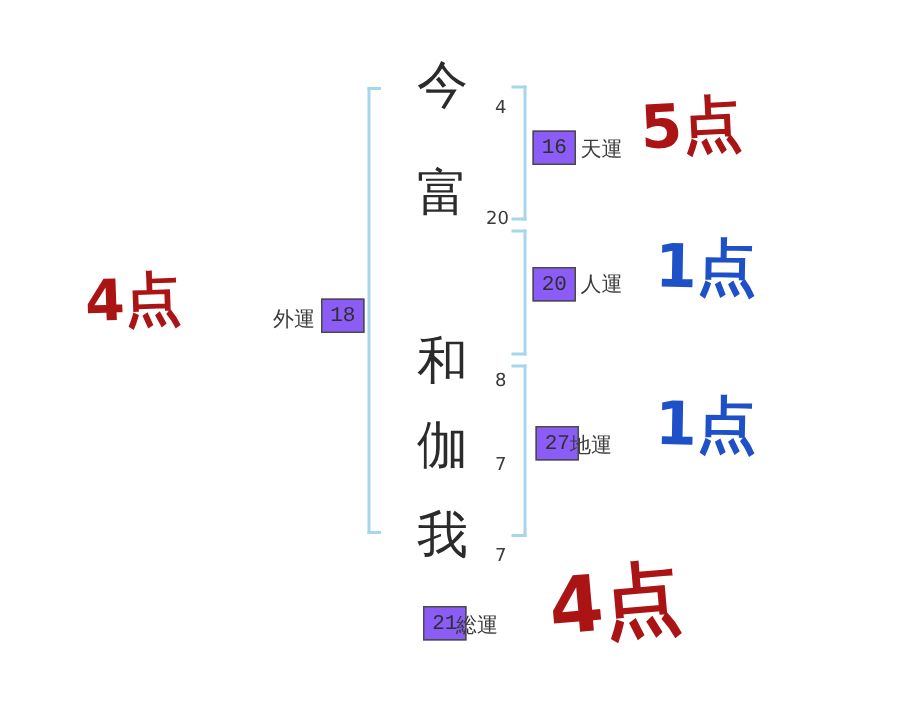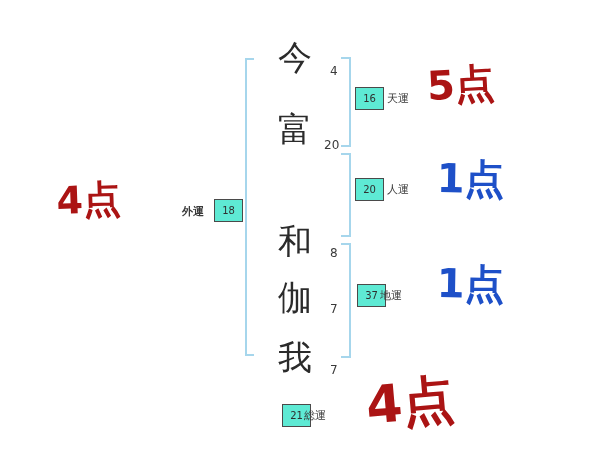--- a/index.html
+++ b/index.html
@@ -22,31 +22,32 @@
     position: absolute;
     font-size: 12px;
     line-height: 1;
     color: #3a3a3a;
   }
   .numbox {
     position: absolute;
     width: 27px;
     height: 21px;
     border: 1.5px solid #4a4a4a;
-    background: #5eead4;
+    background: #8b5cf6;
     color: #2f2f2f;
-    font-size: 10px;
+    font-size: 14px;
     display: flex;
     align-items: center;
     justify-content: center;
     box-sizing: content-box;
+    font-family: Liberation Mono, monospace;
   }
   .boxlabel {
     position: absolute;
-    font-size: 11px;
+    font-size: 14px;
     line-height: 1;
     color: #3a3a3a;
     white-space: nowrap;
   }
   .bracket {
     position: absolute;
     background: #a6d6ec;
   }
   .score {
     position: absolute;
@@ -90,24 +91,24 @@
   <div class="bracket" style="left:349px; top:243px; width:2px; height:115px;"></div>
   <div class="bracket" style="left:341px; top:243px; width:10px; height:2px;"></div>
   <div class="bracket" style="left:341px; top:356px; width:10px; height:2px;"></div>
 
   <div class="numbox" style="left:355px; top:87px;">16</div>
   <div class="boxlabel" style="left:387px; top:93px;">天運</div>
 
   <div class="numbox" style="left:355px; top:178px;">20</div>
   <div class="boxlabel" style="left:387px; top:184px;font-family:Liberation Serif, serif;">人運</div>
 
-  <div class="numbox" style="left:357px; top:284px;">37</div>
+  <div class="numbox" style="left:357px; top:284px;">27</div>
   <div class="boxlabel" style="left:380px; top:290px;">地運</div>
 
-  <div class="boxlabel" style="left:182px; top:206px;font-weight:bold;">外運</div>
+  <div class="boxlabel" style="left:182px; top:206px;">外運</div>
   <div class="numbox" style="left:214px; top:199px;text-align:center;">18</div>
 
   <div class="numbox" style="left:282px; top:404px;">21</div>
   <div class="boxlabel" style="left:304px; top:410px;">総運</div>
 
   <div class="score score-red" style="left:426px; top:66px;  font-size:40px; transform:rotate(-3deg);">5点</div>
   <div class="score score-blue" style="left:437px; top:158px; font-size:40px; transform:rotate(1deg);">1点</div>
   <div class="score score-blue" style="left:437px; top:263px; font-size:40px; transform:rotate(1deg);">1点</div>
   <div class="score score-red" style="left:56px;  top:182px; font-size:38px; transform:rotate(-2deg);">4点</div>
   <div class="score score-red" style="left:364px; top:380px; font-size:52px; transform:rotate(-5deg);">4点</div>

